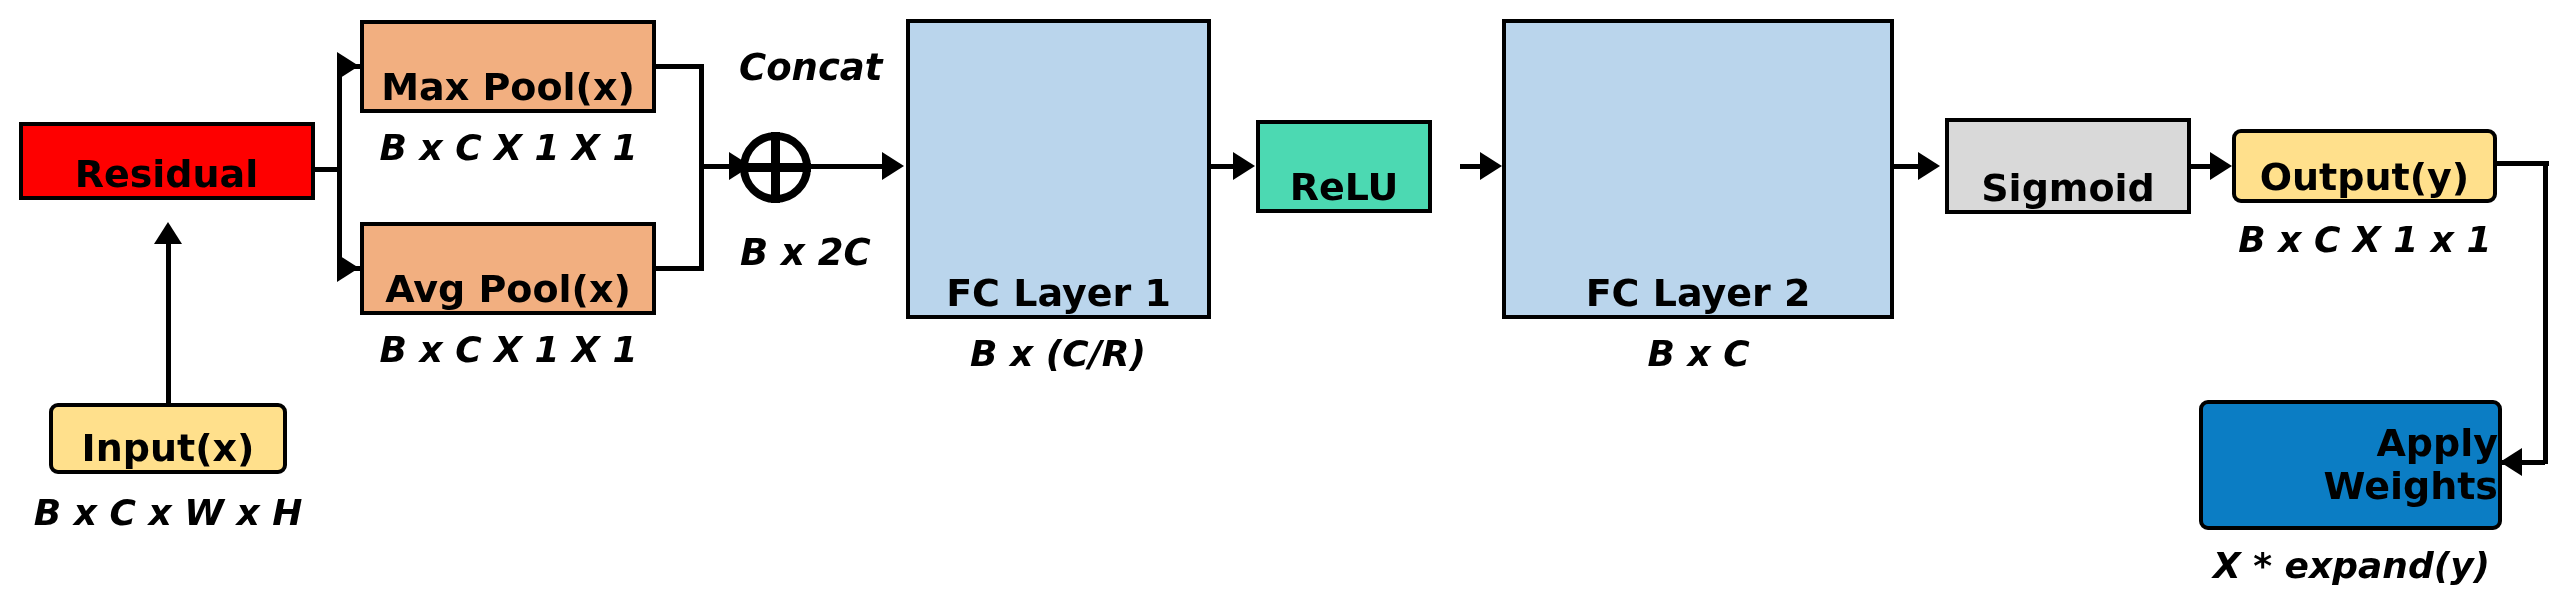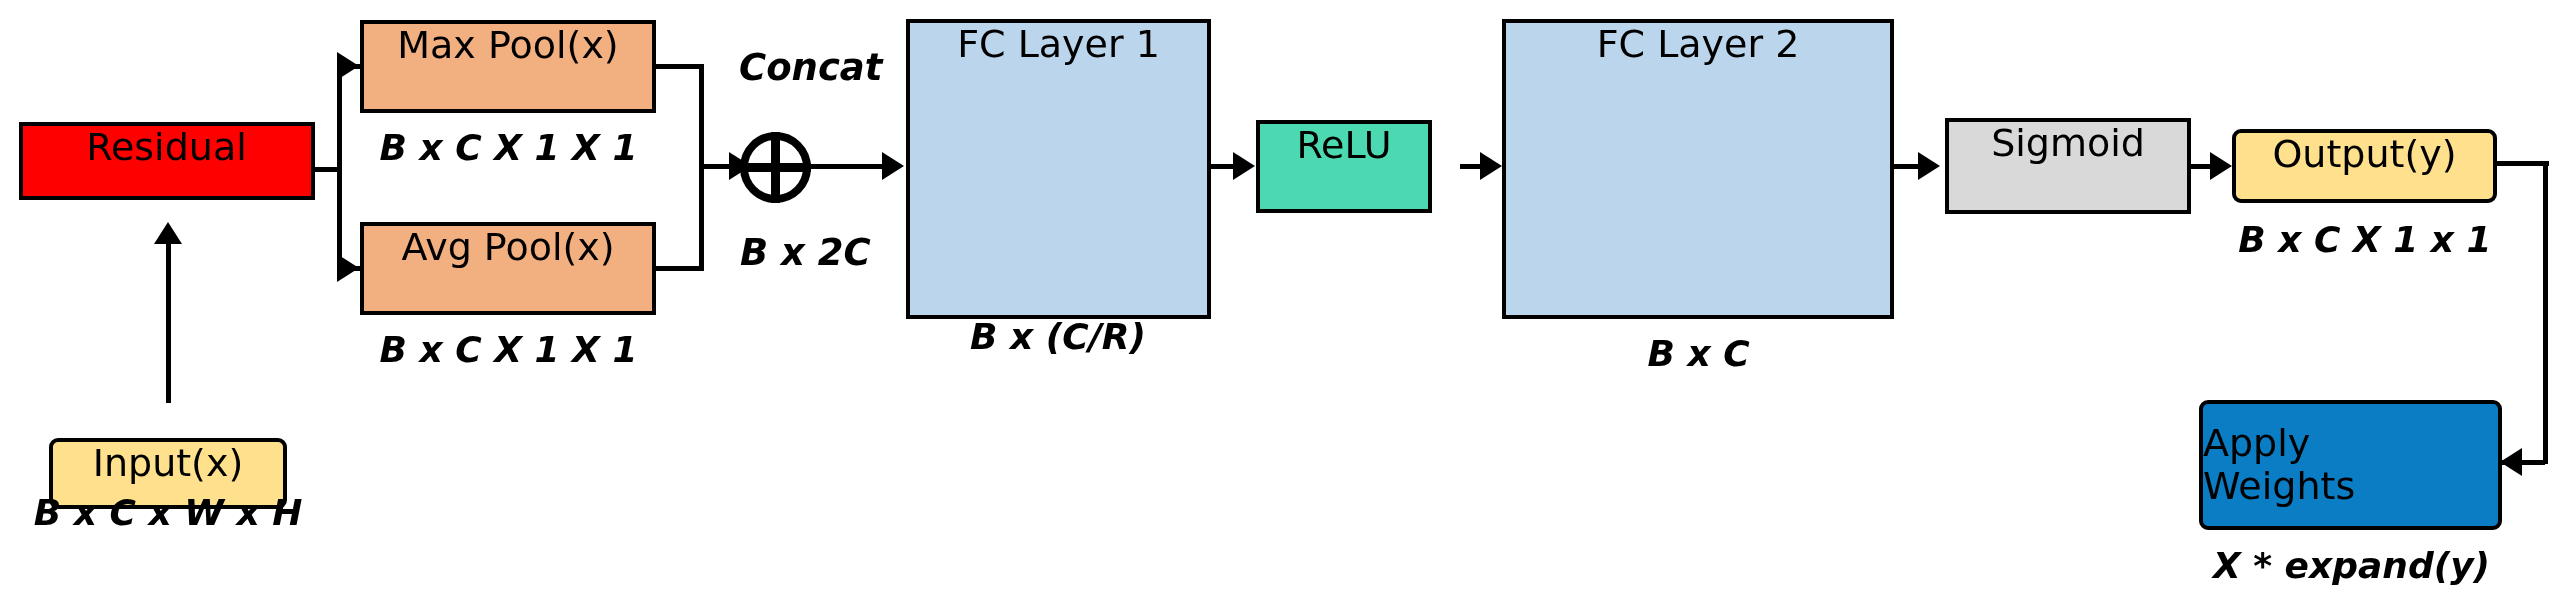--- a/index.html
+++ b/index.html
@@ -15,27 +15,27 @@
     font-family: "DejaVu Sans", "Liberation Sans", sans-serif;
     overflow: hidden;
   }
 
   
   .node {
     position: absolute;
     box-sizing: border-box;
     border: 4.4px solid #000000;
     display: flex;
-    align-items: flex-start;
+    align-items: flex-end;
     justify-content: center;
     text-align: center;
     color: #000000;
     font-size: 38px;
     line-height: 1.12;
-    font-weight: 400;
+    font-weight: 700;
     letter-spacing: 0px;
   }
   .node.rounded { border-radius: 9px; }
 
   .c-red     { background: #FE0000; }
   .c-orange  { background: #F2AF80; }
   .c-yellow  { background: #FFE08C; }
   .c-blue    { background: #BAD5EC; }
   .c-teal    { background: #4CD9B2; }
   .c-gray    { background: #D9D9D9; }
@@ -105,21 +105,21 @@
   .oplus::after  { top: 50%; left: -8.1px; right: -8.1px; height: 8.1px; margin-top: -4.1px; }
 </style>
 </head>
 <body>
 
 <div id="stage">
 
   <div class="vline" style="left:166px; top:244px; height:159px;"></div>
   <div class="arrow up" style="left:154px; top:222px;"></div>
 
-  <div class="node rounded c-yellow" style="left:49px; top:403px; width:238px; height:71px;margin-top:35px;">
+  <div class="node rounded c-yellow" style="left:49px; top:403px; width:238px; height:71px;">
     <span>Input(x)</span>
   </div>
   <div class="caption" style="left:12px; top:492px; width:312px;">B x C x W x H</div>
 
   <div class="node c-red" style="left:18.5px; top:122px; width:296px; height:78px;">
     <span>Residual</span>
   </div>
 
   <div class="hline" style="left:315px; top:167px; width:27px;"></div>
   <div class="vline" style="left:337px; top:67px; height:204px;"></div>
@@ -150,21 +150,21 @@
   <div class="oplus" style="left:740px; top:132px; width:71px; height:71px;"></div>
   <div class="label-inline" style="left:739px; top:46px;">Concat</div>
   <div class="label-inline" style="left:740px; top:231px;">B x 2C</div>
 
   <div class="hline" style="left:811px; top:164px; width:74px;"></div>
   <div class="arrow right" style="left:882px; top:152px;"></div>
 
   <div class="node c-blue" style="left:906px; top:18.5px; width:305px; height:300px;">
     <span>FC Layer 1</span>
   </div>
-  <div class="caption" style="left:898px; top:316px; width:320px;text-align:center;">B x (C/R)</div>
+  <div class="caption" style="left:898px; top:333px; width:320px;text-align:center;">B x (C/R)</div>
 
   <div class="hline" style="left:1211px; top:164px; width:26px;"></div>
   <div class="arrow right" style="left:1233px; top:152px;"></div>
 
   <div class="node c-teal" style="left:1256px; top:120px; width:176px; height:93px;">
     <span>ReLU</span>
   </div>
 
   <div class="hline" style="left:1460px; top:164px; width:26px;"></div>
   <div class="arrow right" style="left:1480px; top:152px;"></div>

